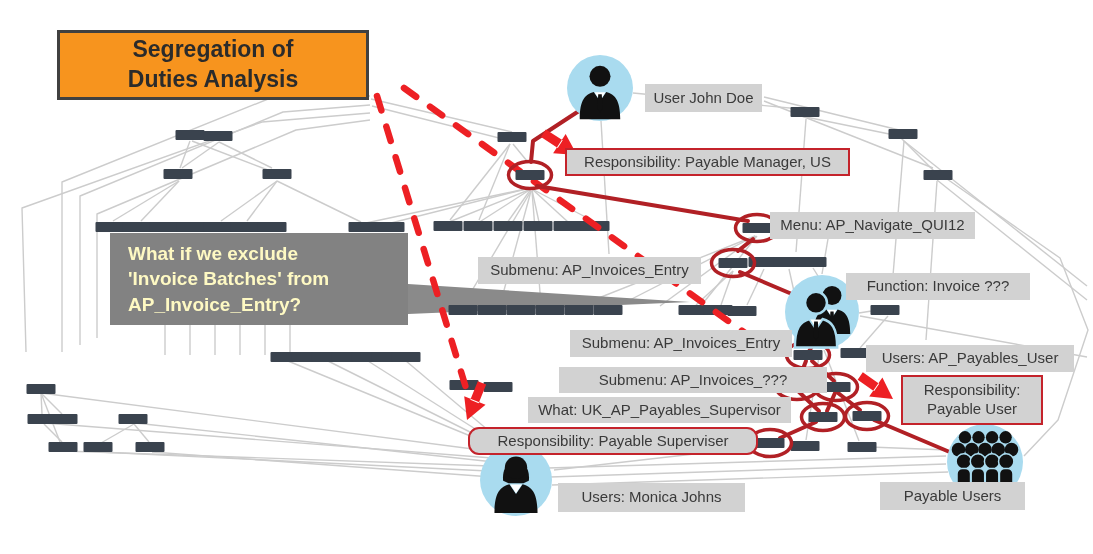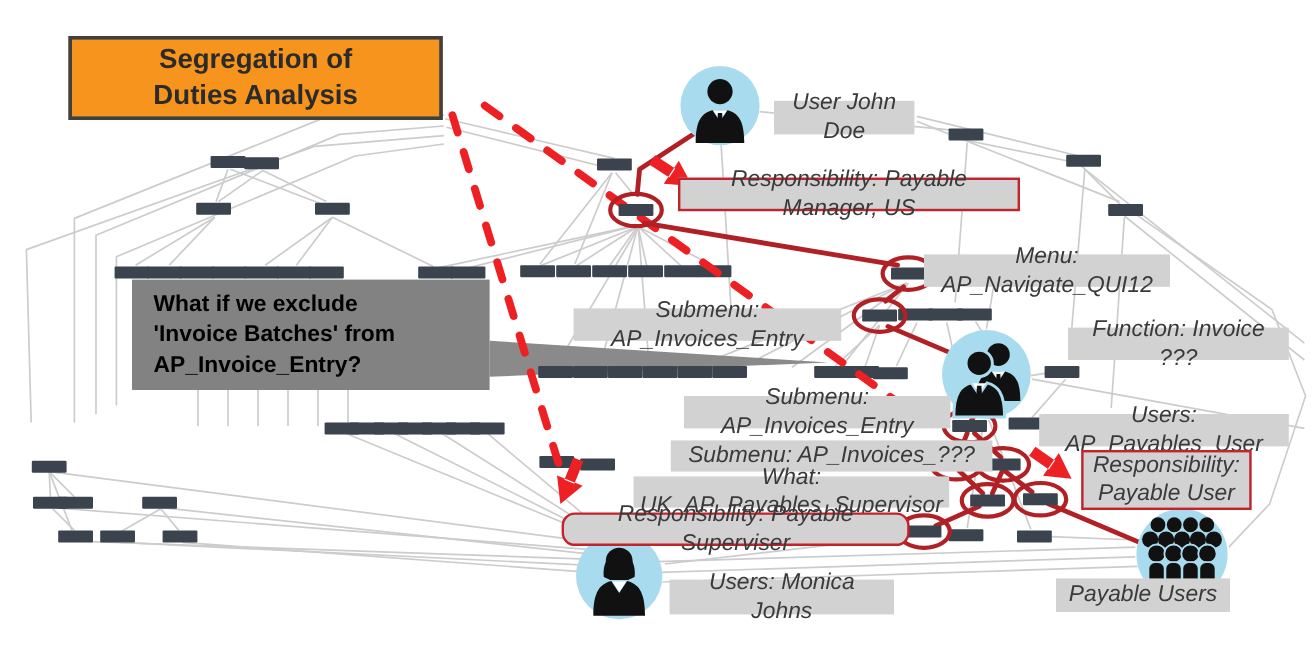--- a/index.html
+++ b/index.html
@@ -1,27 +1,27 @@
 <!DOCTYPE html>
 <html><head>
 <meta charset="utf-8">
 <style>
   html,body{margin:0;padding:0;background:#ffffff;}
   #stage{position:relative;width:1093px;height:554px;overflow:hidden;background:#ffffff;
          font-family:"Liberation Sans", sans-serif;}
   #graph-svg{position:absolute;left:0;top:0;}
-  .label{position:absolute;background:#D2D2D2;color:#3A3A3A;font-size:19px;
+  .label{position:absolute;background:#D2D2D2;color:#3A3A3A;font-size:15px;
          display:flex;align-items:center;justify-content:center;text-align:center;
-         white-space:pre-line;line-height:1.25;padding:12px 6px;box-sizing:border-box;font-style:italic;}
+         white-space:pre-line;line-height:1.25;padding:12px 6px;box-sizing:border-box;}
   .label.red{border:2px solid #C4232B;}
   #title-box{position:absolute;left:57px;top:30px;width:312px;height:70px;background:#F7941E;
          border:3px solid #404040;box-sizing:border-box;display:flex;align-items:center;justify-content:center;
          text-align:center;font-size:23px;font-weight:bold;color:#2B2B2B;white-space:pre-line;line-height:1.3;}
   #question-box{position:absolute;left:110px;top:233px;width:298px;height:92px;background:#828282;
-         color:#000000;font-size:19px;font-weight:bold;line-height:1.35;display:flex;align-items:center;
+         color:#fef9c3;font-size:19px;font-weight:bold;line-height:1.35;display:flex;align-items:center;
          white-space:pre-line;padding-left:18px;box-sizing:border-box;}
 </style>
 </head>
 <body>
 
 <div id="stage">
   <svg id="graph-svg" width="1093" height="554" viewBox="0 0 1093 554">
       <g>
         <polyline points="62,352 62,182 273,97 370,96" fill="none" stroke="#CCCCCC" stroke-width="1.4" stroke-linejoin="round"></polyline>
         <polyline points="80,345 80,196 283,112 370,105" fill="none" stroke="#CCCCCC" stroke-width="1.4" stroke-linejoin="round"></polyline>
@@ -271,21 +271,21 @@
   <div id="title-box">Segregation of
 Duties Analysis</div>
   <div id="question-box">What if we exclude
 'Invoice Batches' from
 AP_Invoice_Entry?</div>
   <div id="labels-layer">
       <div class="label" style="left: 645px; top: 84px; width: 117px; height: 28px;">User John Doe</div>
       <div class="label red" style="left: 565px; top: 148px; width: 285px; height: 28px;">Responsibility: Payable Manager, US</div>
       <div class="label" style="left: 770px; top: 212px; width: 205px; height: 27px; text-align: center;">Menu: AP_Navigate_QUI12</div>
       <div class="label" style="left: 478px; top: 257px; width: 223px; height: 27px;">Submenu: AP_Invoices_Entry</div>
-      <div class="label" style="left: 846px; top: 273px; width: 184px; height: 27px; margin-left: 44px;">Function: Invoice ???</div>
+      <div class="label" style="left: 846px; top: 273px; width: 184px; height: 27px;">Function: Invoice ???</div>
       <div class="label" style="left: 570px; top: 330px; width: 222px; height: 27px;">Submenu: AP_Invoices_Entry</div>
       <div class="label" style="left: 866px; top: 345px; width: 208px; height: 27px;">Users: AP_Payables_User</div>
       <div class="label" style="left: 512px; top: 367px; width: 268px; height: 26px; margin-left: 47px;">Submenu: AP_Invoices_???</div>
       <div class="label red" style="left: 901px; top: 375px; width: 142px; height: 50px;">Responsibility:
 Payable User</div>
       <div class="label" style="left: 528px; top: 397px; width: 263px; height: 26px;">What: UK_AP_Payables_Supervisor</div>
       <div class="label red" style="left: 468px; top: 427px; width: 290px; height: 28px; border-radius: 11px;">Responsibility: Payable Superviser</div>
       <div class="label" style="left: 558px; top: 483px; width: 187px; height: 29px;">Users: Monica Johns</div>
       <div class="label" style="left: 880px; top: 482px; width: 145px; height: 28px;">Payable Users</div>
     </div>

